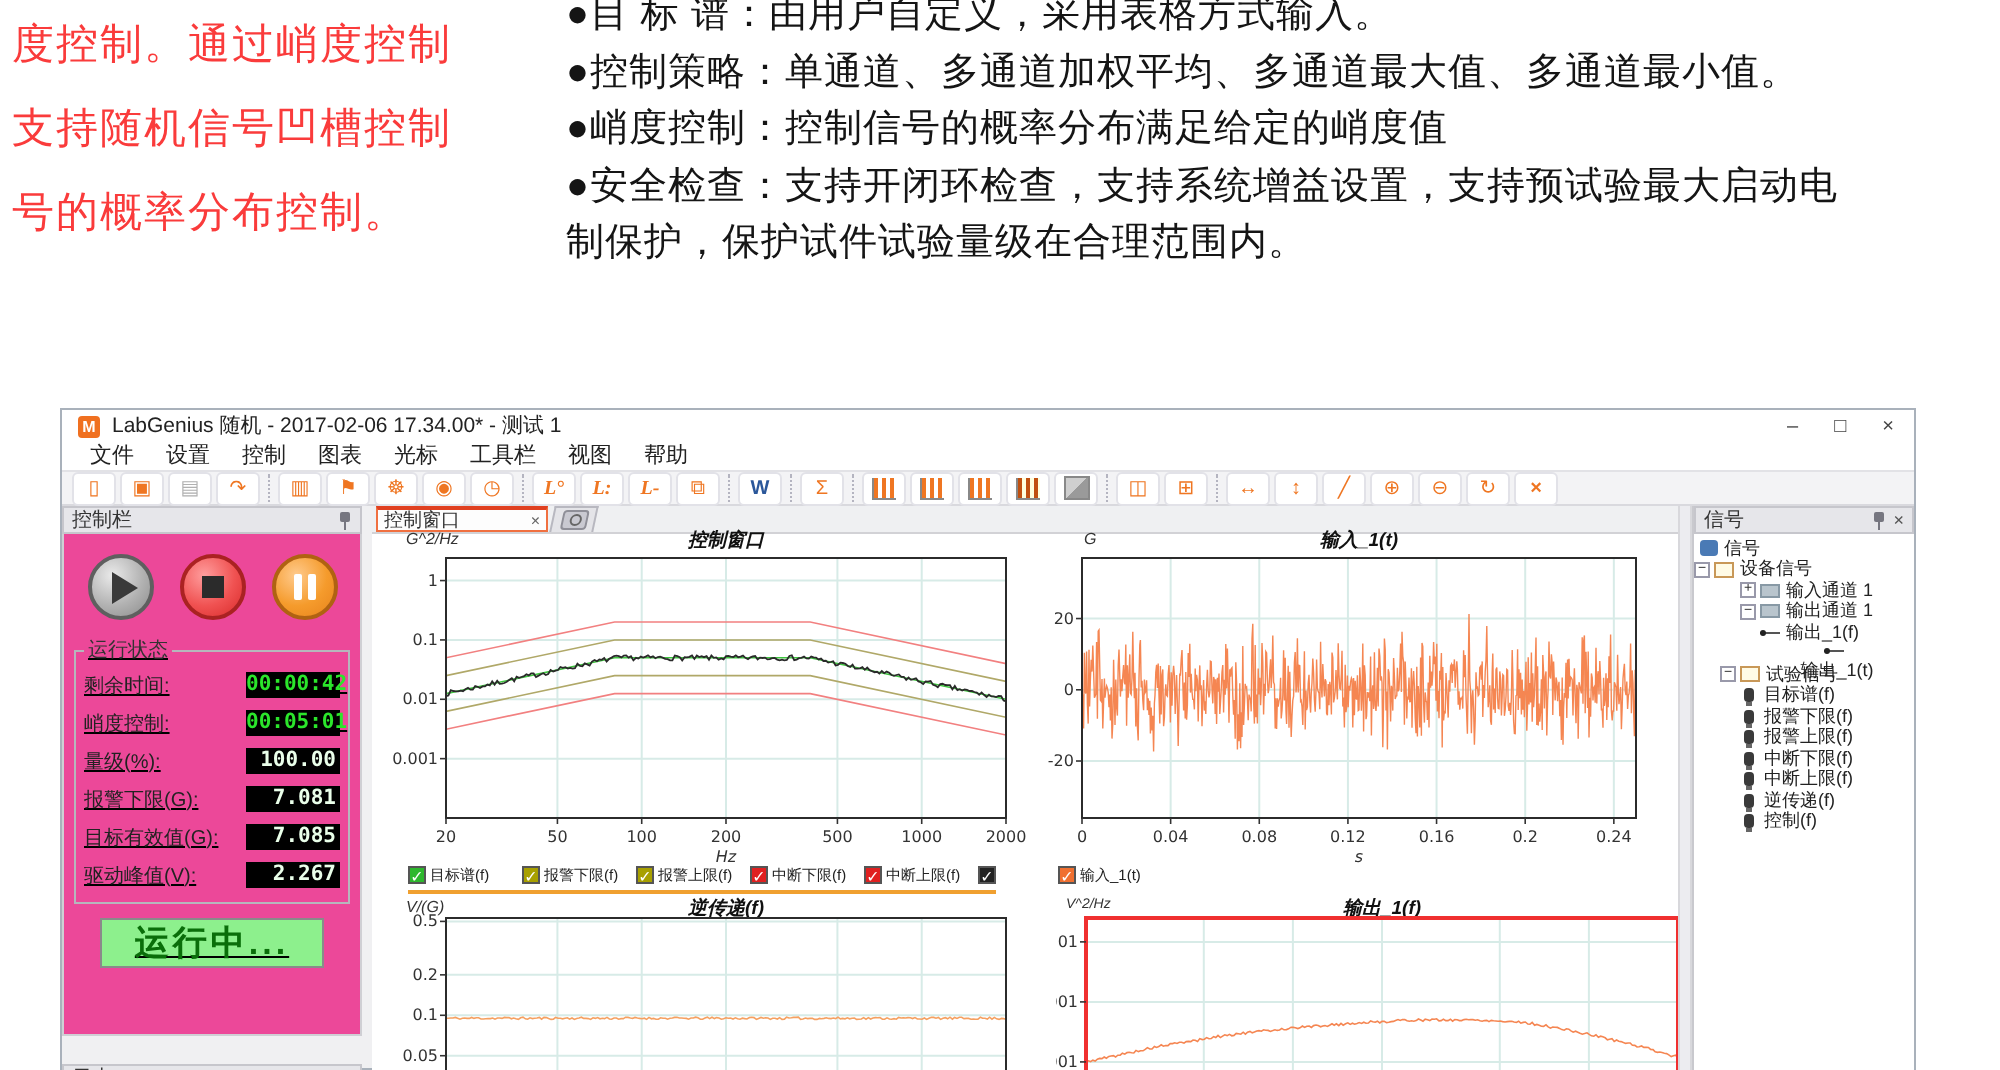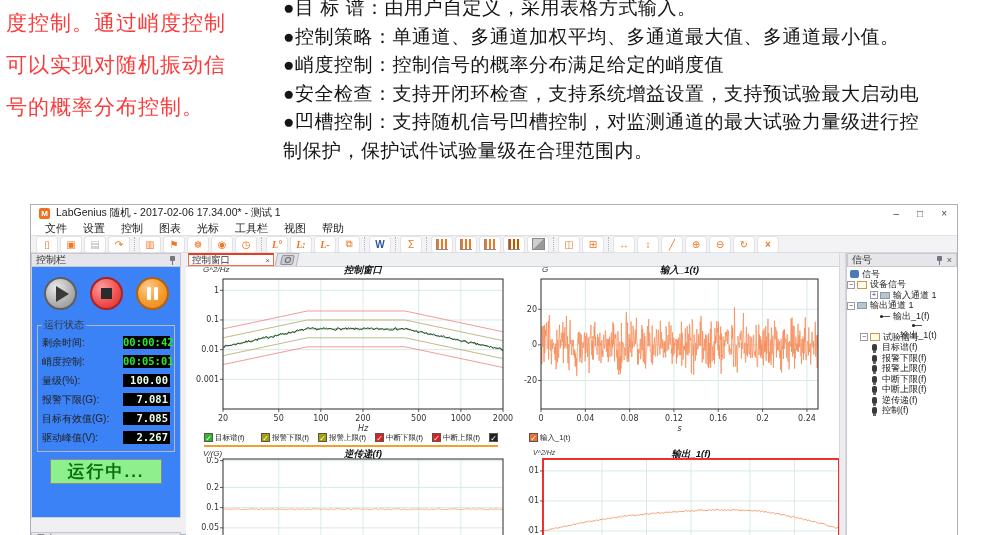--- a/index.html
+++ b/index.html
@@ -11,41 +11,41 @@
   #bullets{left:283px;top:-6px;width:715px;font-size:19px;line-height:28.5px;color:#151515;letter-spacing:.5px;}
   
   #app{left:30px;top:204px;width:928px;height:331px;background:#f0f0f2;border:1px solid #a9b1bb;box-sizing:border-box;}
   #app .abs{position:absolute;}
   #titlebar{left:0;top:0;width:926px;height:16px;background:#fff;display:flex;align-items:center;}
   #app-logo{width:11px;height:11px;margin-left:8px;background:#f07020;color:#fff;font-size:8px;font-weight:bold;
             display:flex;align-items:center;justify-content:center;border-radius:2px;}
   #title-text{margin-left:6px;font-size:10.5px;color:#222;white-space:nowrap;}
   #win-controls{margin-left:auto;margin-right:10px;display:flex;gap:18px;font-size:10px;color:#444;}
   #win-controls span{cursor:default;}
-  #menubar{left:0;top:16px;width:926px;height:14px;background:#fff;display:flex;align-items:flex-start;padding-left:6px;box-sizing:border-box;}
+  #menubar{left:0;top:16px;width:926px;height:14px;background:#fff;display:flex;align-items:flex-end;padding-left:6px;box-sizing:border-box;}
   .menu-item{font-size:11px;color:#222;padding:0 8px;white-space:nowrap;}
   #toolbar{left:0;top:30px;width:926px;height:18px;background:#f3f3f5;border-top:1px solid #e2e2e6;border-bottom:1px solid #d9d9de;
            box-sizing:border-box;display:flex;align-items:center;padding-left:4px;}
   .tb-btn{width:20px;height:15px;background:#fff;border:1px solid #e2e2e8;border-radius:3px;margin:0 1px;
           display:flex;align-items:center;justify-content:center;font-size:10px;color:#ef7622;overflow:hidden;}
   .tb-sep{border-left:1px dotted #b4b4c0;height:14px;margin:0 3px;}
   .tb-L{font-style:italic;font-family:"Liberation Serif","DejaVu Serif",serif;font-weight:bold;font-size:10px;}
   .ic-bars{width:11px;height:10px;background:repeating-linear-gradient(90deg,#ef7622 0 2px,#fff 2px 4px);border-left:1px solid #888;border-bottom:1px solid #888;}
   .ic-bars2{width:11px;height:10px;background:repeating-linear-gradient(90deg,#c05010 0 2px,#ffd 2px 4px);border-left:1px solid #888;border-bottom:1px solid #888;}
   .ic-gray{width:11px;height:10px;background:linear-gradient(135deg,#cfcfcf 50%,#9a9a9a 50%);border:1px solid #888;}
   
   .dock-header{height:14px;background:#e6e6ea;border:1px solid #c6c6cc;box-sizing:border-box;display:flex;align-items:center;
                font-size:10px;color:#333;padding:0 4px;}
   .dock-header .hd-title{flex:1;white-space:nowrap;overflow:hidden;}
   .pin{width:7px;height:9px;position:relative;display:inline-block;margin-left:3px;}
   .pin::before{content:'';position:absolute;top:0;left:1px;width:5px;height:5px;background:#767680;border-radius:1px;}
   .pin::after{content:'';position:absolute;top:5px;left:3px;width:1px;height:4px;background:#767680;}
   .hd-close{font-size:9px;color:#555;margin-left:4px;line-height:9px;}
   #left-panel{left:0;top:48px;width:150px;height:265px;}
-  #left-content{position:absolute;left:0;top:14px;right:0;bottom:0;background:#3b82f6;border:1px solid #cfcfd4;border-top:none;box-sizing:border-box;}
+  #left-content{position:absolute;left:0;top:14px;right:0;bottom:0;background:#ec4899;border:1px solid #cfcfd4;border-top:none;box-sizing:border-box;text-decoration:underline;}
   #transport{display:flex;justify-content:center;gap:13px;margin-top:10px;}
   .t-btn{width:33px;height:33px;border-radius:50%;display:flex;align-items:center;justify-content:center;box-sizing:border-box;}
   .t-play{background:radial-gradient(circle at 35% 30%,#eaeaea,#b2b2b2 55%,#8b8b8b);border:2px solid #5f5f5f;}
   .t-play .tri{width:0;height:0;border-left:13px solid #3a3a3a;border-top:8px solid transparent;border-bottom:8px solid transparent;margin-left:4px;}
   .t-stop{background:radial-gradient(circle at 35% 30%,#ff9d9d,#f05252 55%,#d92b2b);border:2px solid #a22;}
   .t-stop .sq{width:11px;height:11px;background:#2b2b2b;}
   .t-pause{background:radial-gradient(circle at 35% 30%,#ffca8c,#f59b2c 55%,#e8831c);border:2px solid #b06212;}
   .t-pause .bars{display:flex;gap:3px;}
   .t-pause .bars i{display:block;width:4px;height:13px;background:#fff;border-radius:1px;}
   #run-group{margin:8px 5px 0;border:1px solid #b6b6bc;padding:1px 4px 4px;font-size:10px;color:#333;}
@@ -94,30 +94,29 @@
   .ti-mic::after{content:'';position:absolute;left:1px;bottom:-2px;width:3px;height:2px;background:#666;}
 </style>
 </head>
 <body>
 
 <div id="root">
 
   <div class="abs" id="red-note" style="color: rgb(250, 59, 59);">
 
   <div>度控制。通过峭度控制</div>
-      <div>可以实现对随机振动信</div>
+      <div>支持随机信号凹槽控制</div>
       <div>号的概率分布控制。</div>
     </div>
   <div class="abs" id="bullets">
 
   <div>●目 标 谱：由用户自定义，采用表格方式输入。</div>
       <div>●控制策略：单通道、多通道加权平均、多通道最大值、多通道最小值。</div>
       <div>●峭度控制：控制信号的概率分布满足给定的峭度值</div>
       <div>●安全检查：支持开闭环检查，支持系统增益设置，支持预试验最大启动电</div>
-      <div>●凹槽控制：支持随机信号凹槽控制，对监测通道的最大试验力量级进行控</div>
       <div>制保护，保护试件试验量级在合理范围内。</div>
     </div>
 
   <div class="abs" id="app">
 
     <div class="abs" id="titlebar">
       <div id="app-logo">M</div>
       <div id="title-text">LabGenius 随机 - 2017-02-06 17.34.00* - 测试 1</div>
       <div id="win-controls">
           <span>–</span>
@@ -506,21 +505,21 @@
           <div class="tree-row" style="">
             <span class="exp">−</span>
             <span class="ti ti-grp"></span>
             <span>设备信号</span>
           </div>
           <div class="tree-row" style="padding-left: 23px;">
             <span class="exp">+</span>
             <span class="ti ti-chan"></span>
             <span>输入通道 1</span>
           </div>
-          <div class="tree-row" style="">
+          <div class="tree-row" style="padding-left: 23px;">
             <span class="exp">−</span>
             <span class="ti ti-chan"></span>
             <span>输出通道 1</span>
           </div>
           <div class="tree-row" style="padding-left: 33px;">
             <span class="ti ti-sig"></span>
             <span>输出_1(f)</span>
           </div>
           <div class="tree-row" style="padding-left: 33px; flex-direction: column;">
             <span class="ti ti-sig"></span>

